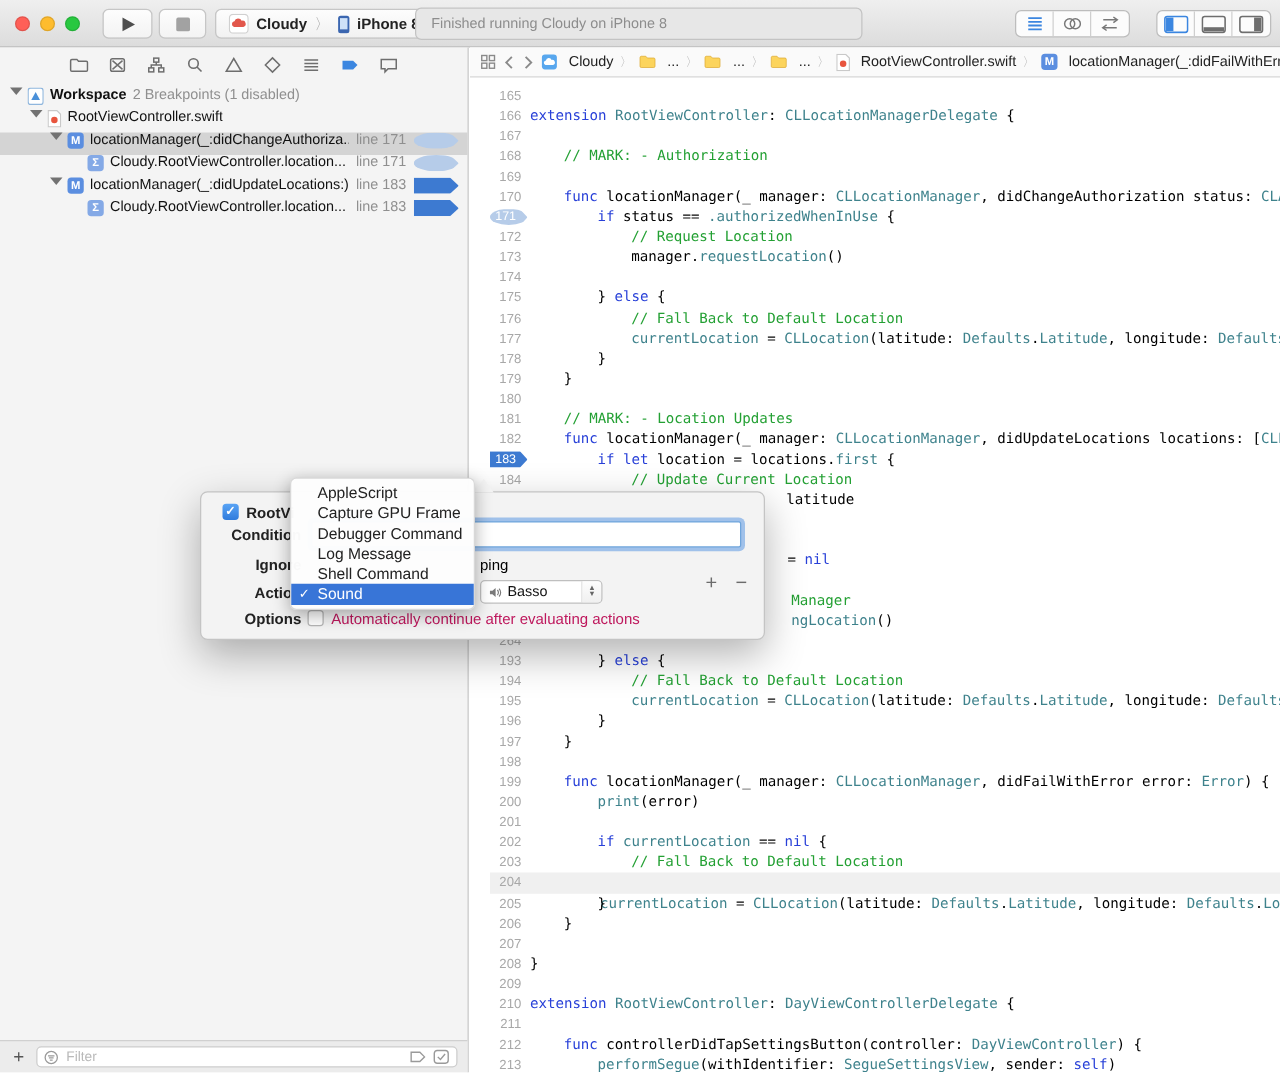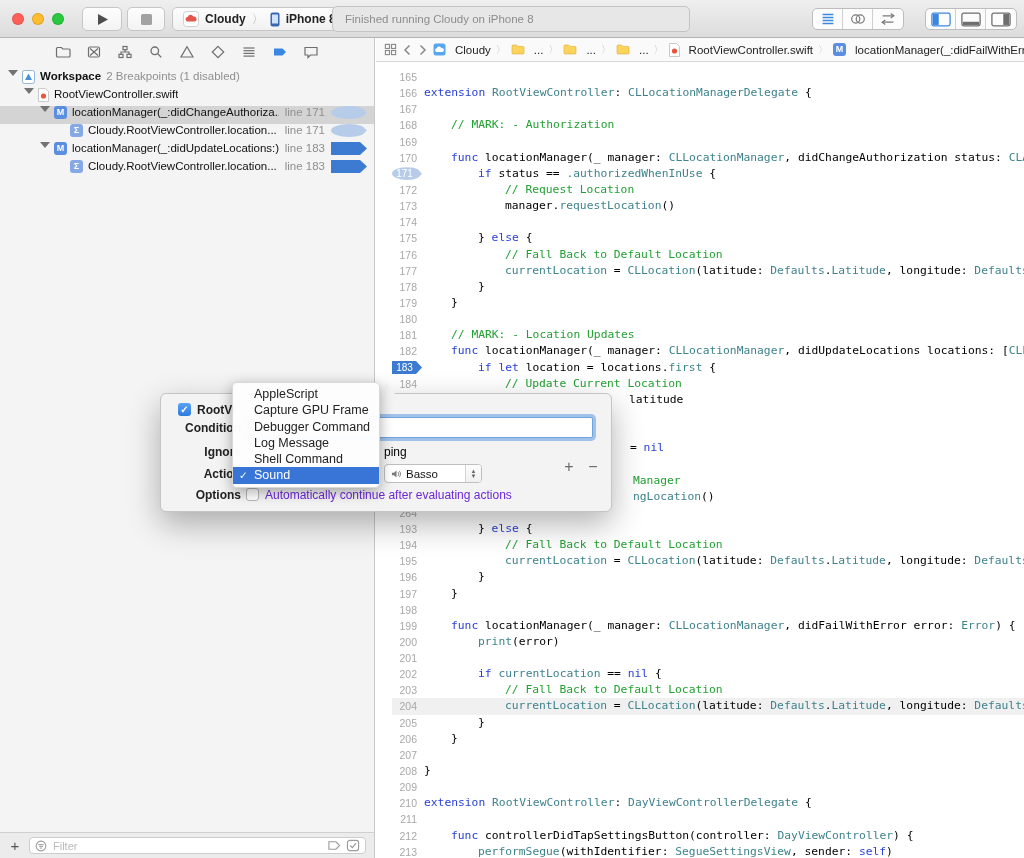--- a/index.html
+++ b/index.html
@@ -63,21 +63,21 @@
   .filterfield input::placeholder{color:#b9b9b9;}
   
   .editor{position:absolute;left:376px;top:38px;right:0;bottom:0;background:#fff;overflow:hidden;}
   .jumpbar{height:24px;border-bottom:1px solid #d8d8d8;background:#fafafa;display:flex;
     align-items:center;padding:0 8px;font-size:11.5px;color:#222;gap:6px;}
   .jb-sep{color:#b8b8b8;font-size:10px;}
   .crumb{display:flex;align-items:center;gap:4px;white-space:nowrap;}
   .code{position:absolute;top:24px;left:0;right:0;bottom:0;padding-top:7px;
     font-family:"DejaVu Sans Mono",monospace;font-size:11.3px;margin-left:16px;}
   .crow{height:16.15px;line-height:16.15px;display:flex;position:relative;white-space:pre;}
-  .crow.hl{background:#f0f0f0;}
+  .crow.hl{background:#f0f0f0;flex-direction:column;}
   .lnum{width:25px;text-align:right;color:var(--ln);font-size:10.5px;flex:none;
     font-family:"Liberation Sans",sans-serif;}
   .ctext{margin-left:7px;}
   .k{color:var(--kw);} .t{color:var(--ty);} .c{color:var(--cm);} .p{color:var(--pl);}
   .bptag{position:absolute;left:0;top:1.5px;width:30px;height:13px;line-height:13px;color:#fff;
     font-size:10px;text-align:center;padding-right:5px;font-family:"Liberation Sans",sans-serif;
     clip-path:polygon(0 0,24px 0,30px 50%,24px 100%,0 100%);}
   .bptag.solid{background:var(--bps);}
   .bptag.light{background:var(--bpl);}
   
@@ -494,21 +494,21 @@
     <span>Basso</span>
     <span class="stepper">
         <span>▲</span>
         <span>▼</span>
       </span>
   </div>
   <span class="pm" style="left:398px;">+</span>
   <span class="pm" style="left:422px;">−</span>
   <span class="plabel" style="top:94px;">Options</span>
   <span class="checkbox off" style="left:85px;top:94px;"></span>
-  <span style="position:absolute;left:104px;top:94px;font-size:12px;color:#6d28d9;">Automatically continue after evaluating actions</span>
+  <span style="position:absolute;left:104px;top:94px;font-size:12px;color:#be185d;">Automatically continue after evaluating actions</span>
 </div>
 
 <div class="menu" id="menu">
     <div class="mitem"><span>AppleScript</span></div>
     <div class="mitem"><span>Capture GPU Frame</span></div>
     <div class="mitem"><span>Debugger Command</span></div>
     <div class="mitem"><span>Log Message</span></div>
     <div class="mitem"><span>Shell Command</span></div>
     <div class="mitem msel"><span class="mcheck">✓</span><span>Sound</span></div>
   </div>

